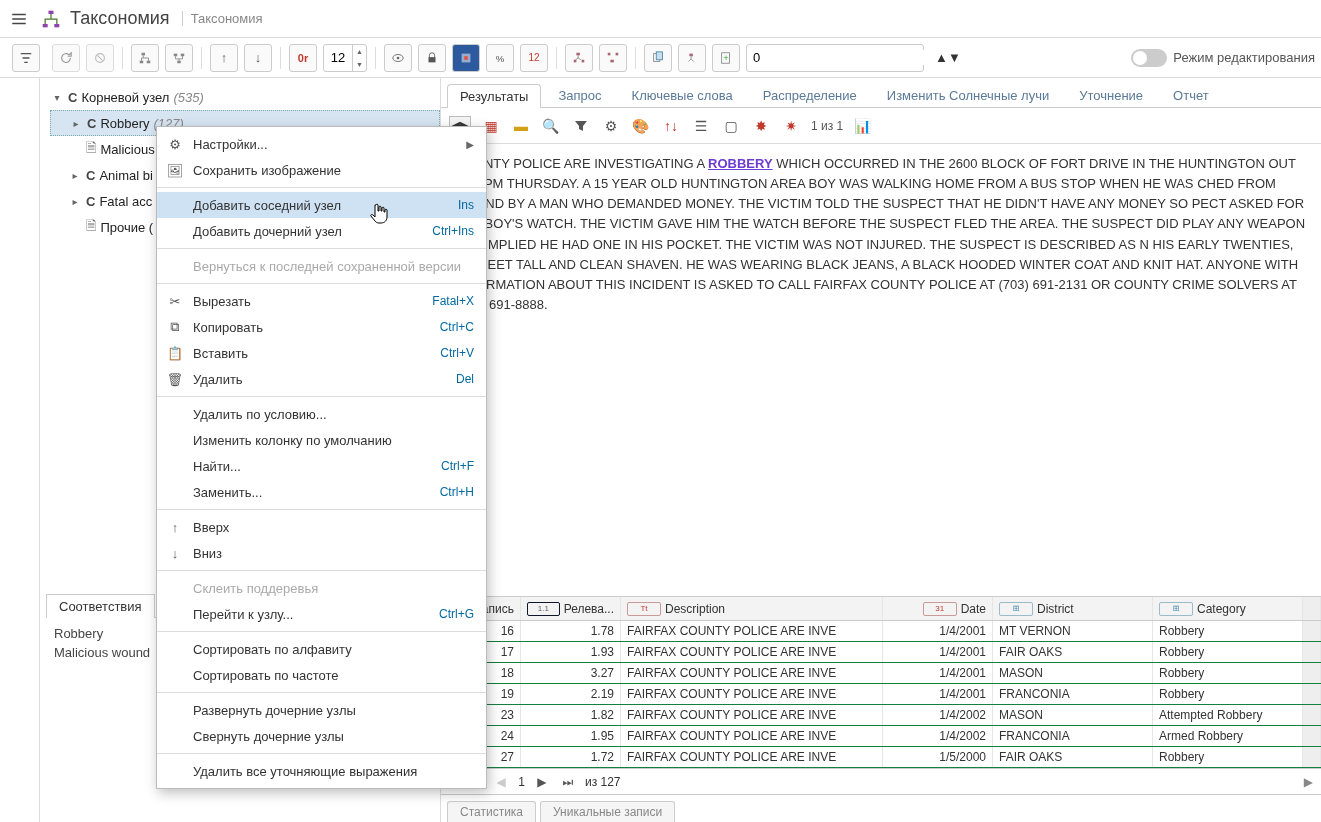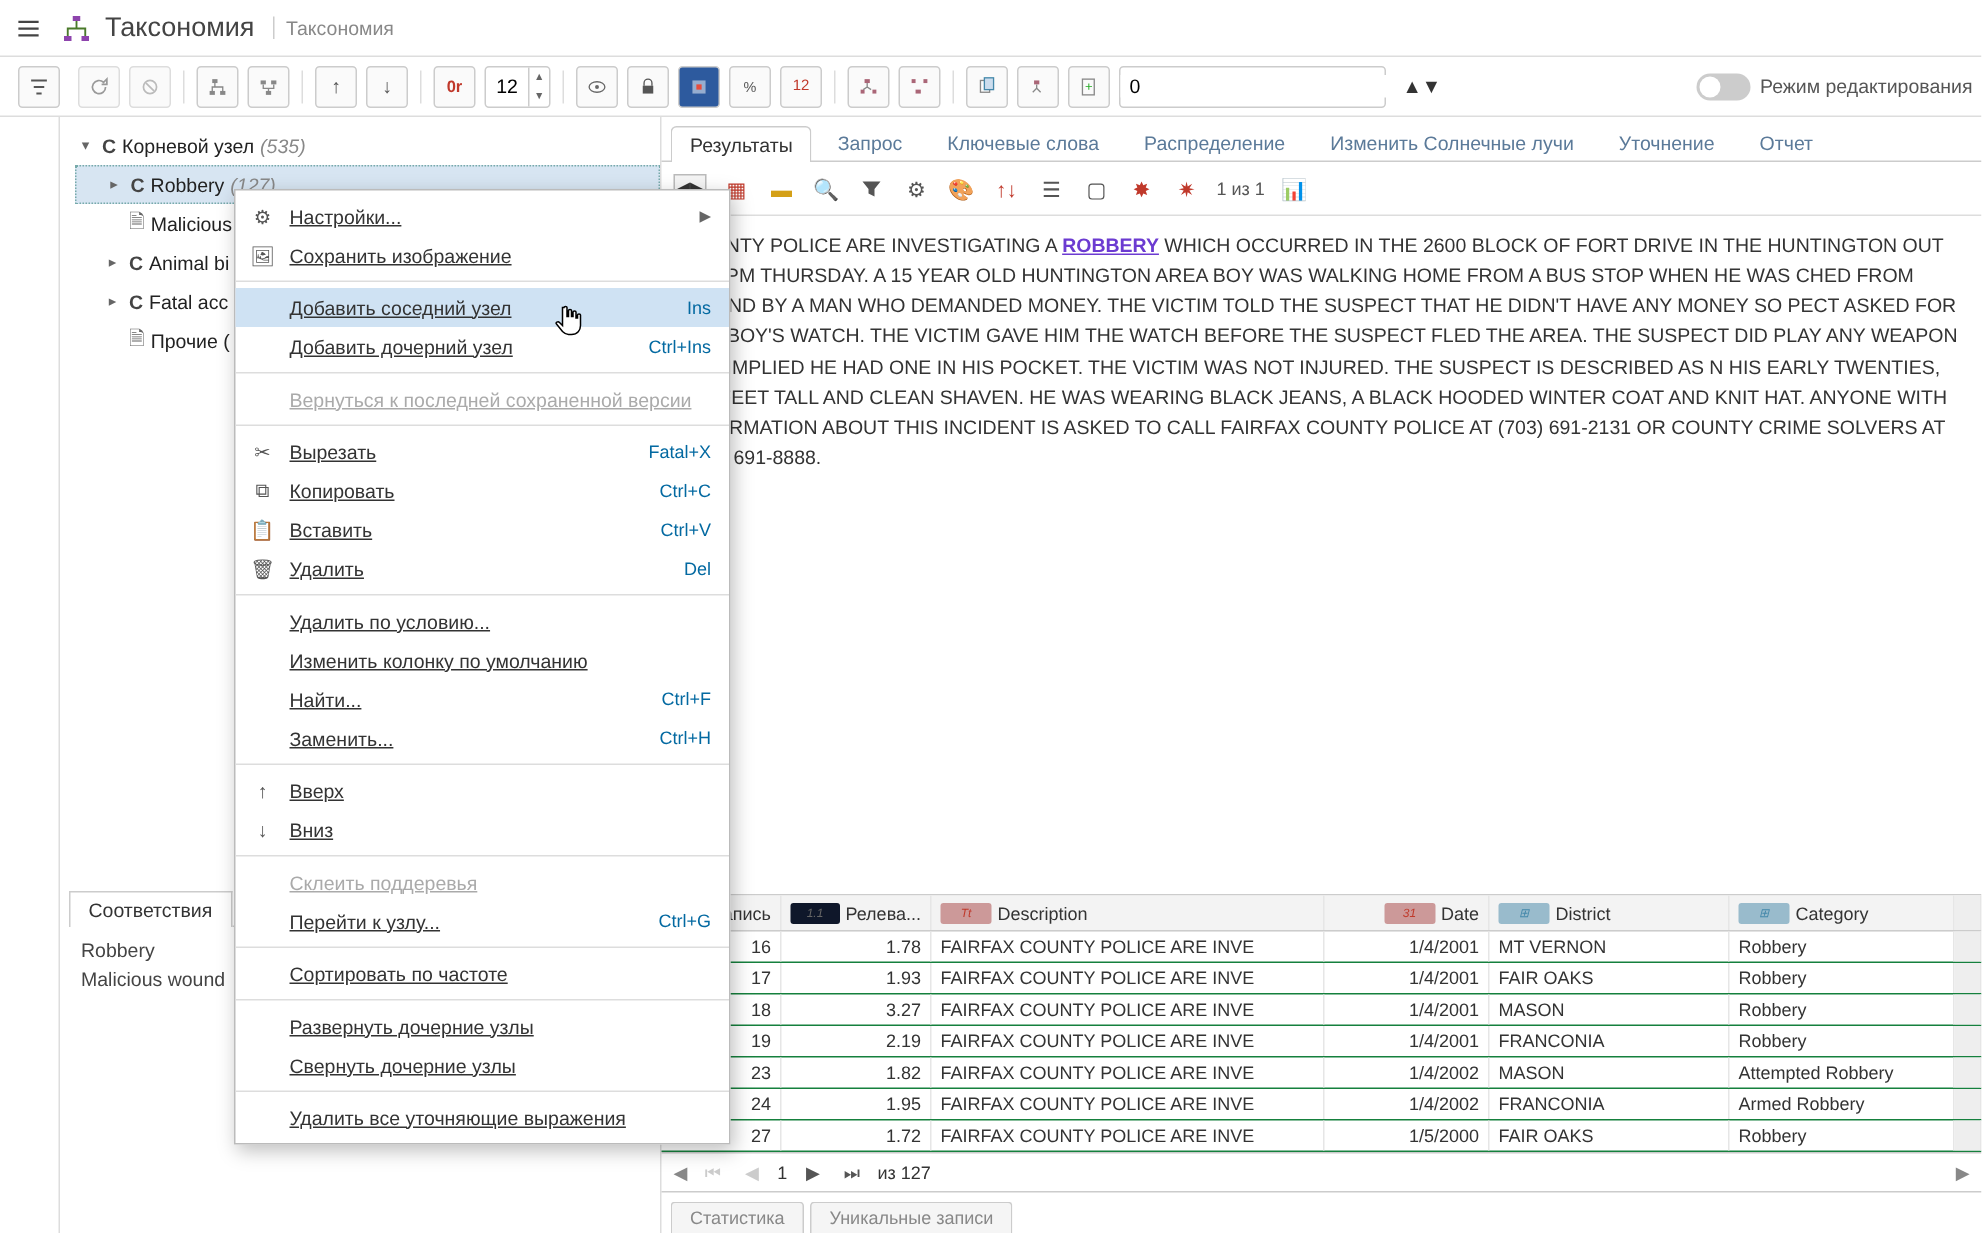--- a/index.html
+++ b/index.html
@@ -50,35 +50,35 @@
 .sub-toolbar .nav-sq { width:22px; height:20px; border:1px solid #bbb; background:#f4f4f4; display:flex; align-items:center; justify-content:center; cursor:pointer;}
 .sub-toolbar .counter { font-size:12px; color:#555;}
 .content { flex:1; overflow:auto; padding:10px 14px; font-size:13px; line-height:1.55; color:#333; }
 .content .hl { color:#6c3bd1; font-weight:bold; text-decoration:underline; }
 .grid { border-top:1px solid #ccc; }
 .grid-head, .grid-row { display:flex; }
 .grid-head { background:#f3f3f3; border-bottom:1px solid #ccc; height:24px; }
 .grid-row { border-bottom:1px solid #15803d; height:21px; font-size:12px; }
 .gcell { border-right:1px solid #e6e6e6; padding:2px 6px; overflow:hidden; white-space:nowrap; text-overflow:ellipsis; display:flex; align-items:center; }
 .gh { font-size:12px; color:#333; gap:4px;}
-.gh .hicon { width:34px; height:14px; border:7px solid #0f172a; font-size:8px; display:flex; align-items:center; justify-content:center; color:#666; border-radius:2px;font-style:italic;}
+.gh .hicon { width:34px; height:14px; border:1px solid #0f172a; font-size:8px; display:flex; align-items:center; justify-content:center; color:#666; border-radius:2px;}
 .c1{width:80px; justify-content:flex-end;} .c2{width:100px; justify-content:flex-end;} .c3{flex:1;} .c4{width:110px; justify-content:flex-end;} .c5{width:160px;} .c6{width:150px;} .cscroll{width:18px; background:#eee;}
 .grid-pager { height:26px; border-top:1px solid #ccc; display:flex; align-items:center; gap:8px; padding:0 8px; font-size:12px; }
 .grid-pager .pg { width:18px; height:18px; display:flex; align-items:center; justify-content:center; color:#555; cursor:pointer; }
 .grid-pager .pg.dis { color:#ccc; }
 .bottom-tabs-right { height:28px; border-top:1px solid #ccc; display:flex; align-items:flex-end; padding-left:6px; }
 .btab2 { padding:3px 12px; border:1px solid #ccc; border-bottom:none; margin-right:4px; font-size:12px; color:#555; cursor:pointer; border-radius:3px 3px 0 0;}
 .btab2.inactive { background:#f5f5f5; color:#888; }
 
 .context-menu { position:absolute; left:156px; top:126px; width:331px; background:#fff; border:1px solid #bbb; box-shadow: 2px 4px 12px rgba(0,0,0,0.25); z-index:1000; padding:4px 0; font-size:13px; }
 .cm-item { display:flex; align-items:center; height:26px; padding:0 12px 0 10px; gap:10px; cursor:pointer; color:#333; }
 .cm-item.highlight { background:#cfe2f3; }
 .cm-item.disabled { color:#aaa; cursor:default; }
 .cm-icon { width:16px; display:flex; align-items:center; justify-content:center; color:#555; }
-.cm-label { flex:1;text-decoration:underline; }
+.cm-label { flex:1; }
 .cm-sc { color:#0369a1; font-size:12px; }
 .cm-arrow { color:#666; font-size:10px; }
 .cm-sep { height:1px; background:#ddd; margin:4px 0; }
 .cursor-hand { position:absolute; left:369px; top:202px; z-index:1001; pointer-events:none; }
 .vsep { width:1px; height:22px; background:#ddd; margin:0 2px; }
 </style>
 </head>
 <body>
 
 <div class="topbar">
@@ -496,20 +496,24 @@
       <span class="cm-label">Склеить поддеревья</span>
     </div>
     <div class="cm-item">
       <span class="cm-icon"></span>
       <span class="cm-label">Перейти к узлу...</span>
       <span class="cm-sc">Ctrl+G</span>
     </div>
     <div class="cm-sep"></div>
     <div class="cm-item">
       <span class="cm-icon"></span>
+      <span class="cm-label">Сортировать по алфавиту</span>
+    </div>
+    <div class="cm-item">
+      <span class="cm-icon"></span>
       <span class="cm-label">Сортировать по частоте</span>
     </div>
     <div class="cm-sep"></div>
     <div class="cm-item">
       <span class="cm-icon"></span>
       <span class="cm-label">Развернуть дочерние узлы</span>
     </div>
     <div class="cm-item">
       <span class="cm-icon"></span>
       <span class="cm-label">Свернуть дочерние узлы</span>

